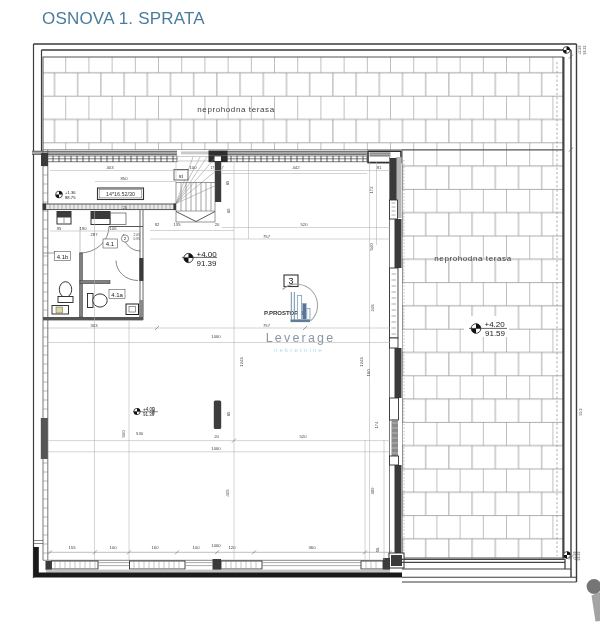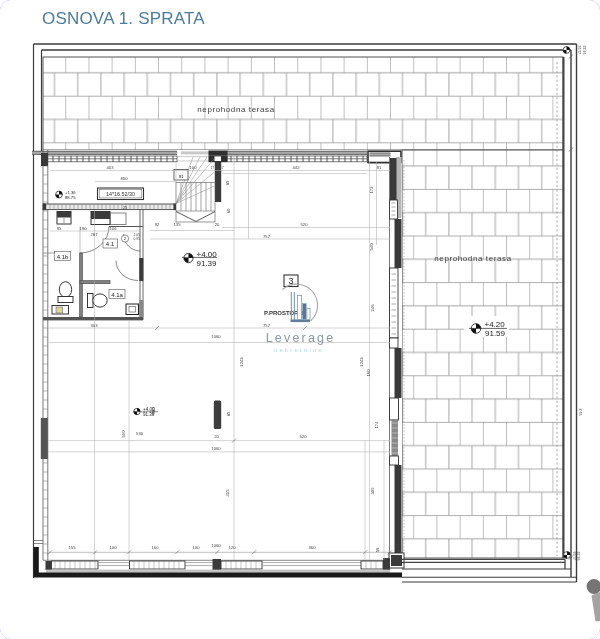--- a/index.html
+++ b/index.html
@@ -1,17 +1,17 @@
 <!DOCTYPE html>
 <html><head>
 <meta charset="utf-8">
 <style>
   html,body{margin:0;padding:0;background:#ffffff;}
   *{font-family:"Liberation Sans", sans-serif;}
-  #page{position:relative;width:600px;height:639px;background:#8b5cf6;overflow:hidden;filter:opacity(0.999);border-radius:11px;}
+  #page{position:relative;width:600px;height:639px;background:#8b5cf6;overflow:hidden;filter:opacity(0.999);}
 </style>
 </head>
 <body>
 <div id="page">
 <svg width="600" height="639" viewBox="0 0 600 639">
 <defs>
   <pattern id="brick" width="23.2" height="46.6" patternUnits="userSpaceOnUse" x="43" y="49.1">
     <rect x="0" y="0" width="23.2" height="46.6" fill="white"></rect>
     <path d="M0,0.4 H23.2 M0,23.7 H23.2 M23,0.4 V23.7 M11.5,23.7 V46.6" stroke="#8f8f8f" stroke-width="0.8" fill="none"></path>
   </pattern>

